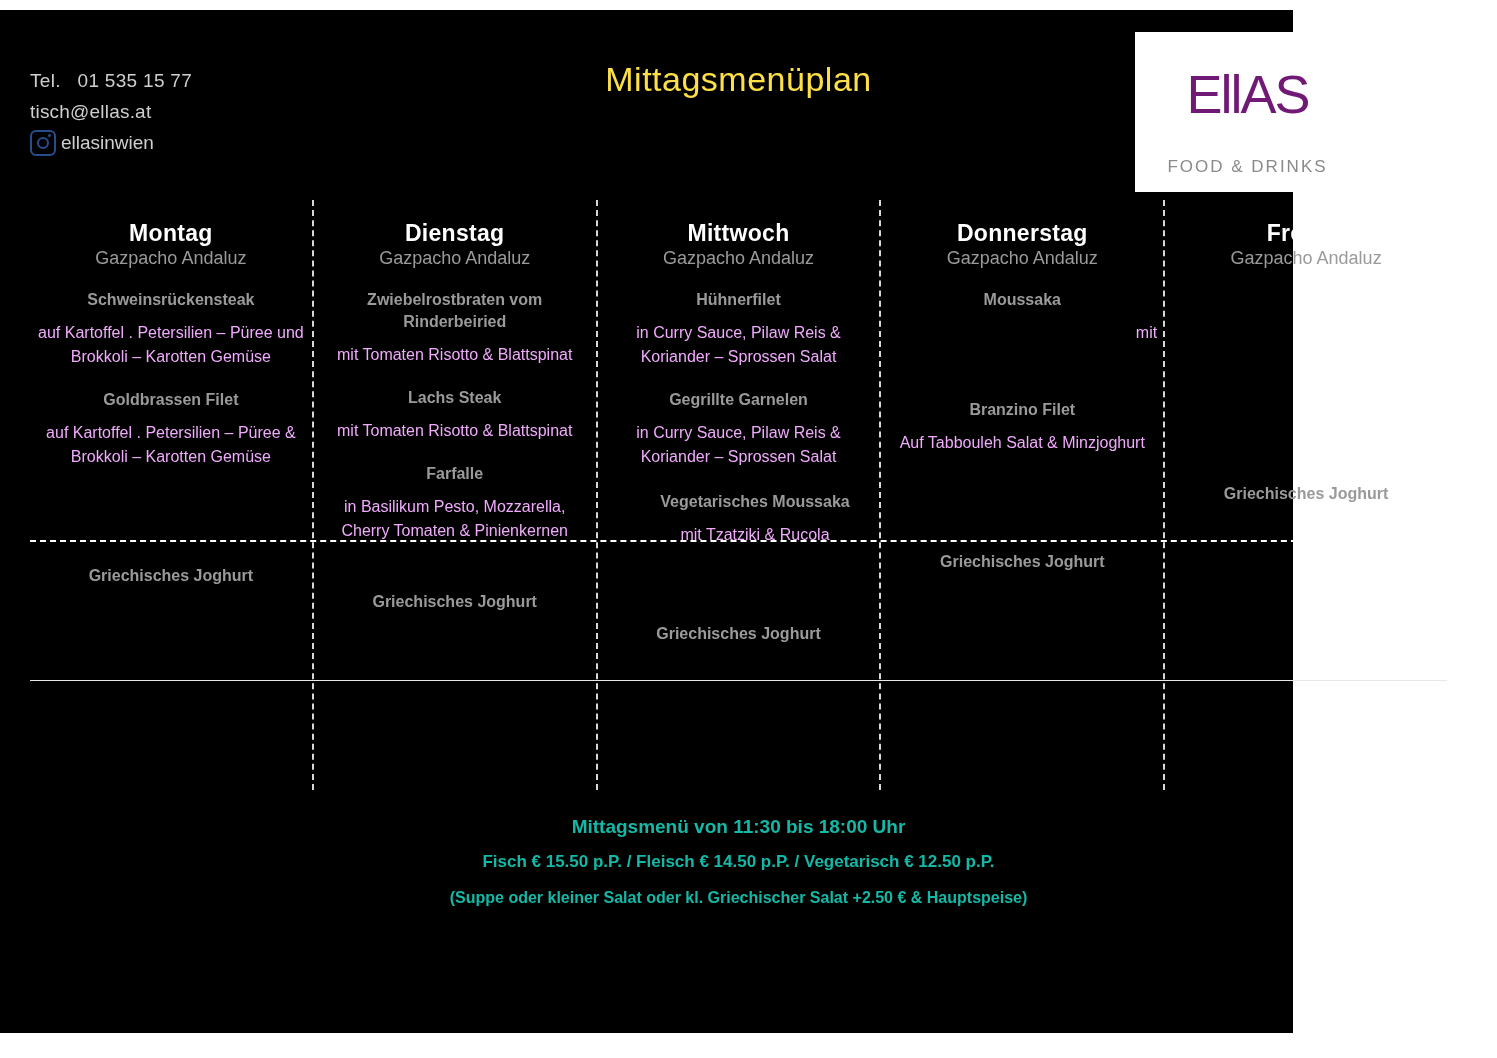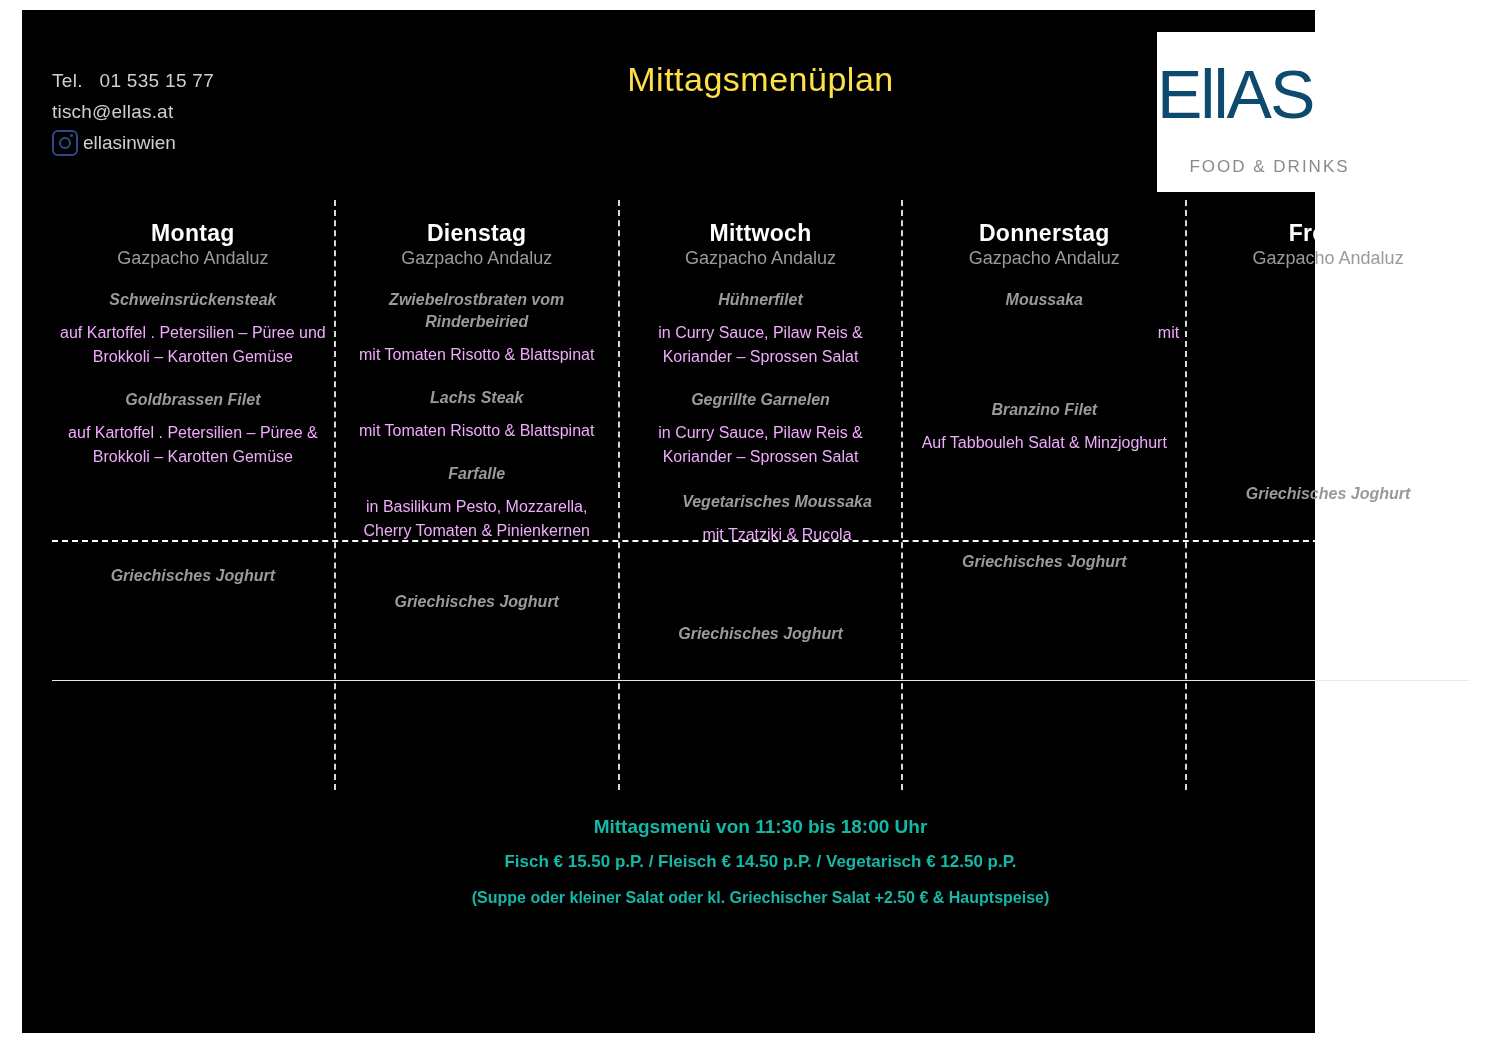--- a/index.html
+++ b/index.html
@@ -12,21 +12,21 @@
   }
   .page {
     position: relative;
     width: 1497px;
     height: 1058px;
     background: #ffffff;
     overflow: hidden;
   }
   .sheet {
     position: absolute;
-    left: 22px;
+    left: 0;
     top: 10px;
     width: 1293px;
     height: 1023px;
     background: #000000;
   }
 
   
   .contact {
     position: absolute;
     left: 30px;
@@ -93,24 +93,24 @@
     width: 225px;
     height: 160px;
     background: #ffffff;
     overflow: hidden;
   }
   .logo-mark {
     position: absolute;
     left: 0;
     top: 2px;
     width: 225px;
-    text-align: left;
+    text-align: center;
     font-family: "Liberation Sans", sans-serif;
-    font-size: 68px;
-    color: #0c4a6e;
+    font-size: 54px;
+    color: #701a75;
     letter-spacing: -2px;
     line-height: 120px;
     font-weight: 300;
   }
   .logo-sub {
     position: absolute;
     left: 0;
     top: 125px;
     width: 225px;
     text-align: center;
@@ -147,21 +147,20 @@
   .section {
     padding: 0 6px;
     text-align: center;
   }
   .dish {
     color: #9a9a9a;
     font-size: 16px;
     font-weight: bold;
     line-height: 22px;
     margin-top: 20px;
-    font-style: italic;
   }
   .desc {
     color: #f0abfc;
     font-size: 16px;
     line-height: 24px;
     margin-top: 10px;
   }
   .soup {
     color: #9a9a9a;
     font-size: 18px;

